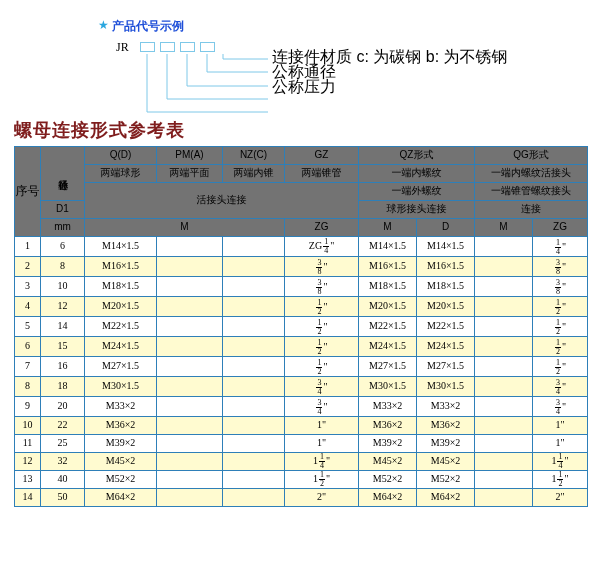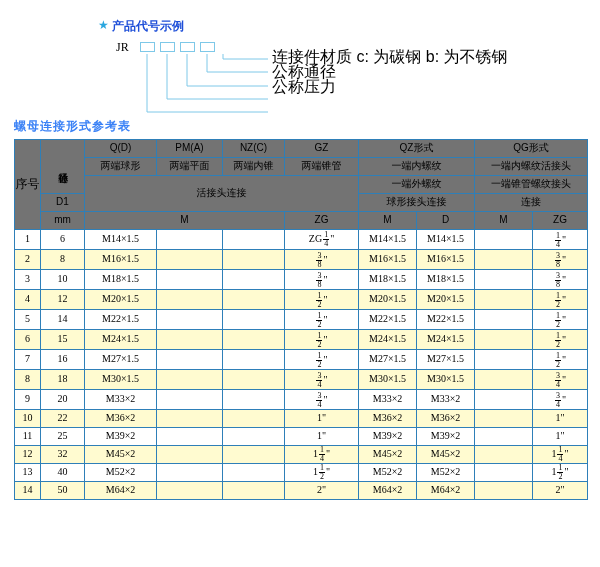--- a/index.html
+++ b/index.html
@@ -56,23 +56,23 @@
   .labels div {
     font-size: 16px;
     white-space: nowrap;
     line-height: 13px;
     margin-bottom: 2px;
   }
 
   
   .tbl-title {
     margin: 2px 0 4px 14px;
-    font-size: 12px;
+    font-size: 18px;
     font-weight: bold;
-    color: #3b82f6;
+    color: #7f1d1d;
     letter-spacing: 1px;
   }
 
   
   table {
     border-collapse: collapse;
     margin-left: 14px;
     width: 573px;
     table-layout: fixed;
   }

